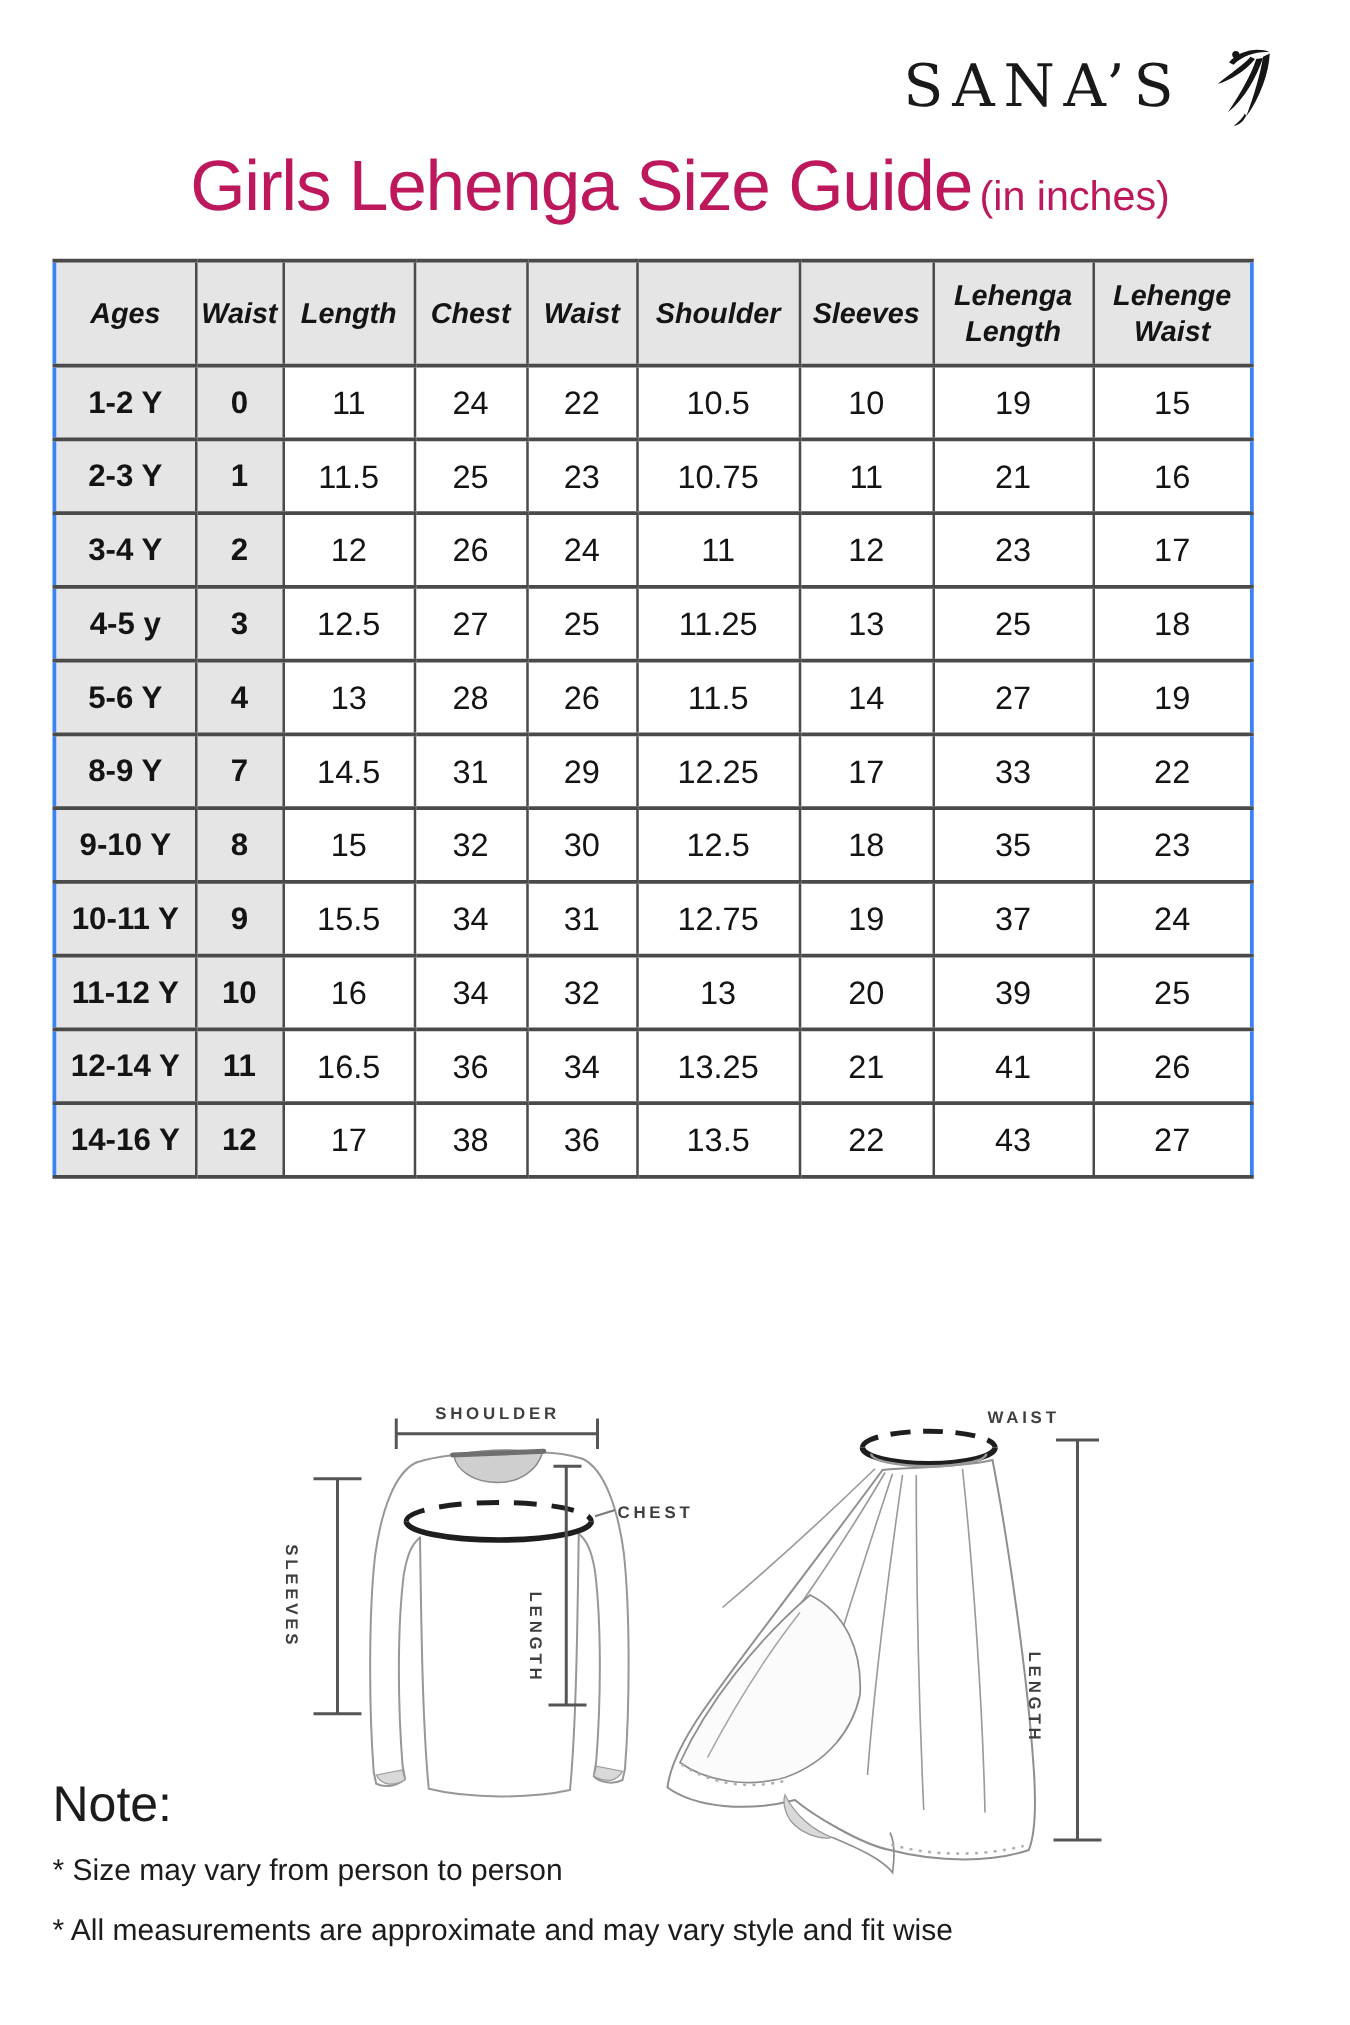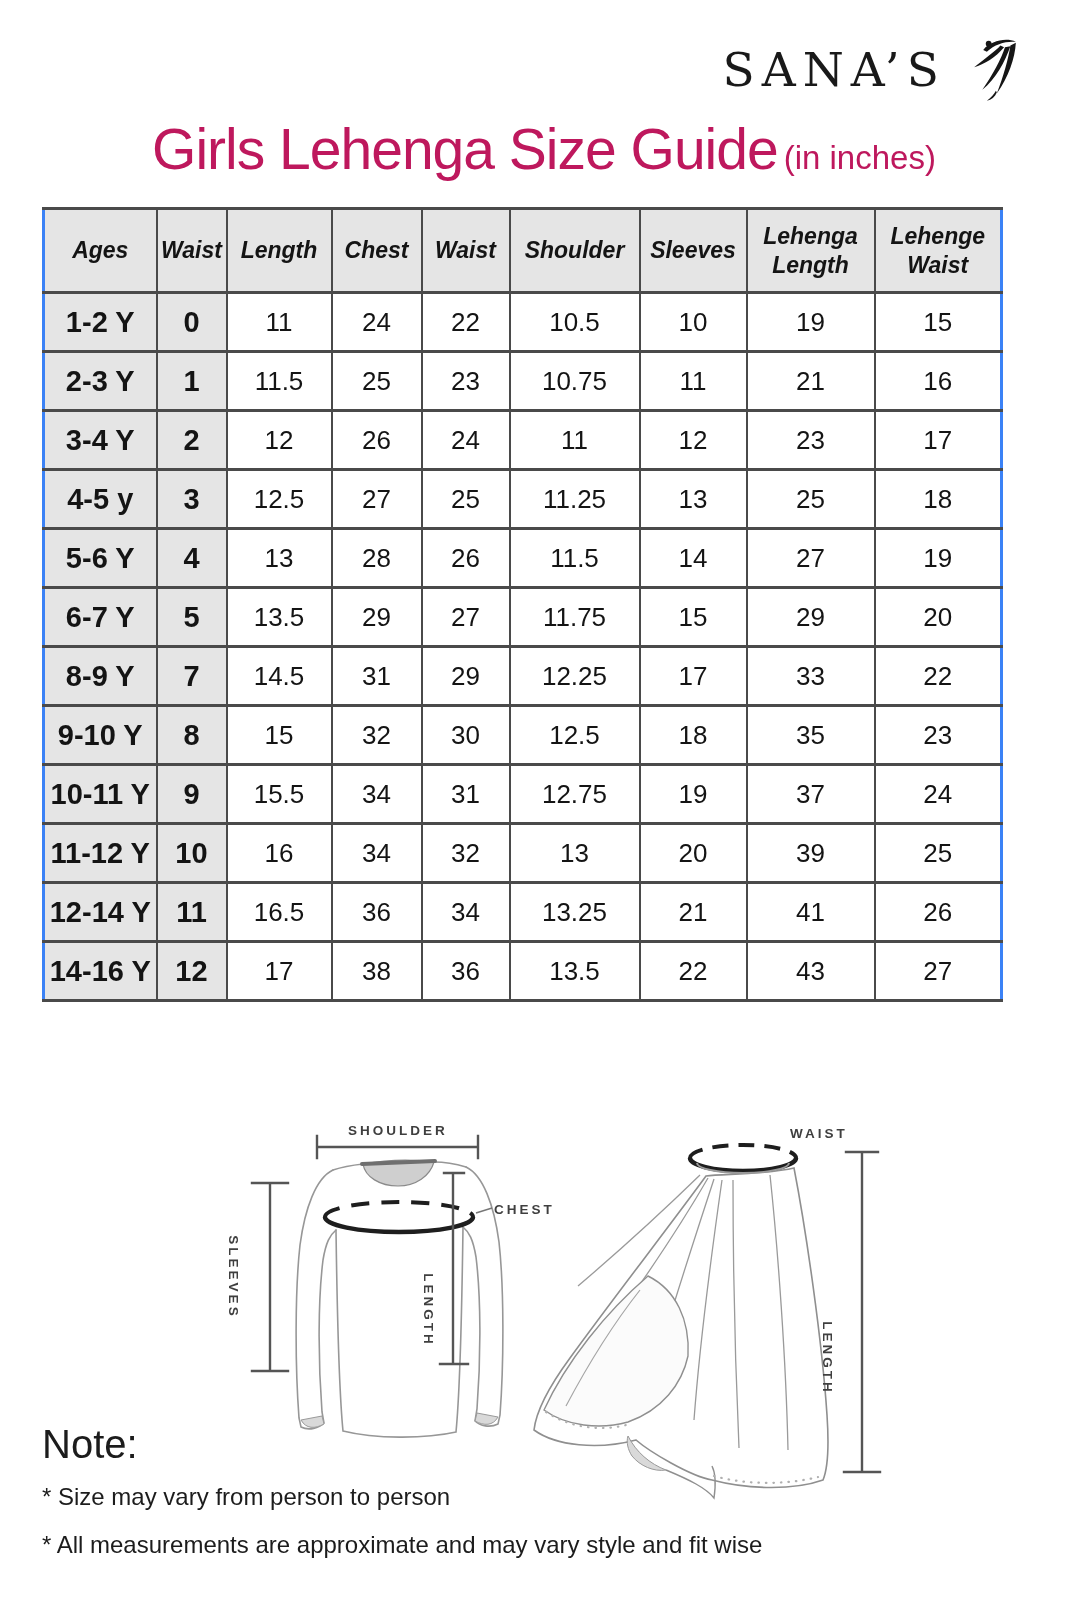--- a/index.html
+++ b/index.html
@@ -41,21 +41,21 @@
     border-top-width:3px; border-bottom-width:3px;
     text-align:center; vertical-align:middle; padding:0;
   }
   .size-table thead tr { height:84px; }
   .size-table tbody tr { height:59px; }
   .size-table thead th {
     background:#e5e5e5; font-style:italic; font-weight:700;
     font-size:23px; line-height:1.25; color:#141414;
   }
   .size-table tbody th {
-    background:#e5e5e5; font-weight:700; font-size:29px; color:#141414;
+    background:#e5e5e5; font-weight:700; font-size:25px; color:#141414;
   }
   .size-table tbody td { font-size:26px; font-weight:400; color:#141414; background:#fff; }
 
   
   .diagram { position:absolute; top:1080px; left:0; width:1080px; height:430px; }
   .diagram svg.lineart { position:absolute; top:0; left:0; }
   .dlabel {
     position:absolute; font-size:13.5px; font-weight:700;
     letter-spacing:3px; color:#3f3f3f; white-space:nowrap;
   }
@@ -158,31 +158,20 @@
         <th>4</th>
         <td>13</td>
         <td>28</td>
         <td>26</td>
         <td>11.5</td>
         <td>14</td>
         <td>27</td>
         <td>19</td>
       </tr>
       <tr>
-        <th>6-7 Y</th>
-        <th>5</th>
-        <td>13.5</td>
-        <td>29</td>
-        <td>27</td>
-        <td>11.75</td>
-        <td>15</td>
-        <td>29</td>
-        <td>20</td>
-      </tr>
-      <tr>
         <th>8-9 Y</th>
         <th>7</th>
         <td>14.5</td>
         <td>31</td>
         <td>29</td>
         <td>12.25</td>
         <td>17</td>
         <td>33</td>
         <td>22</td>
       </tr>

